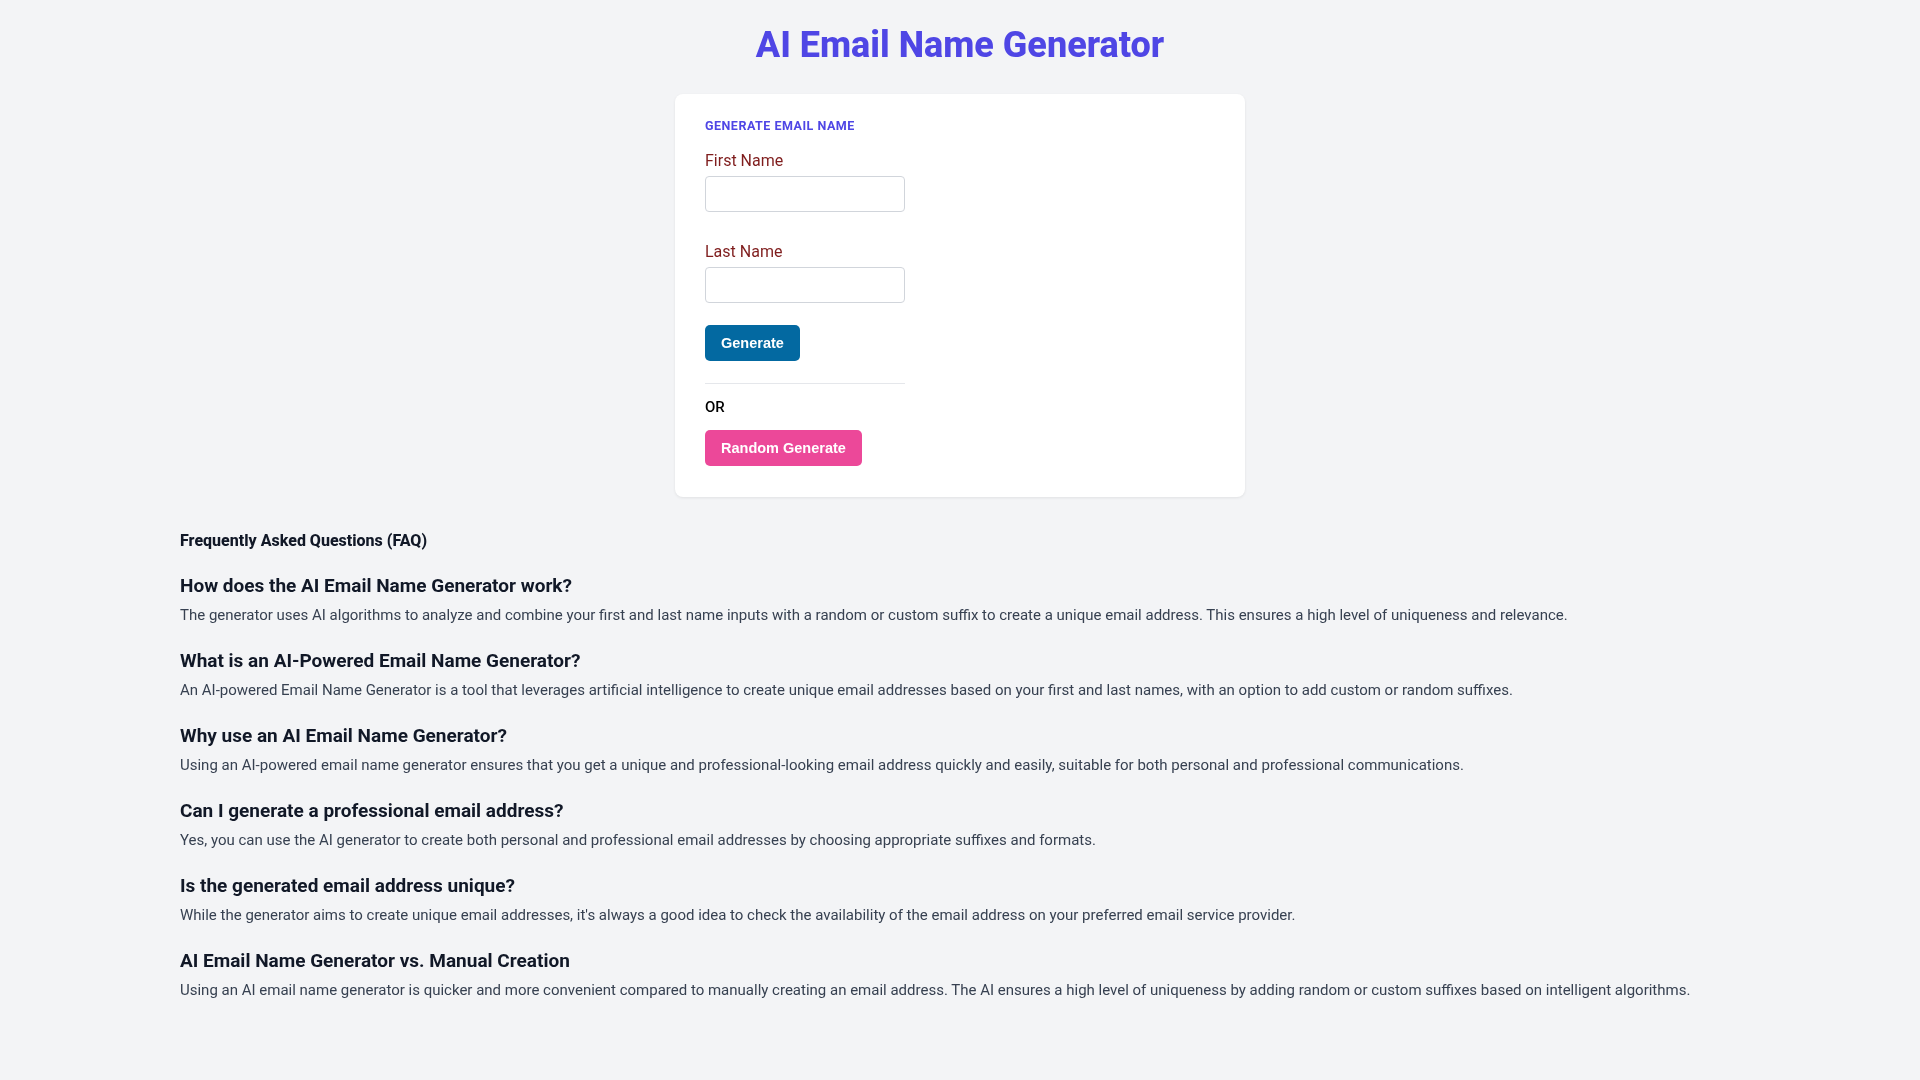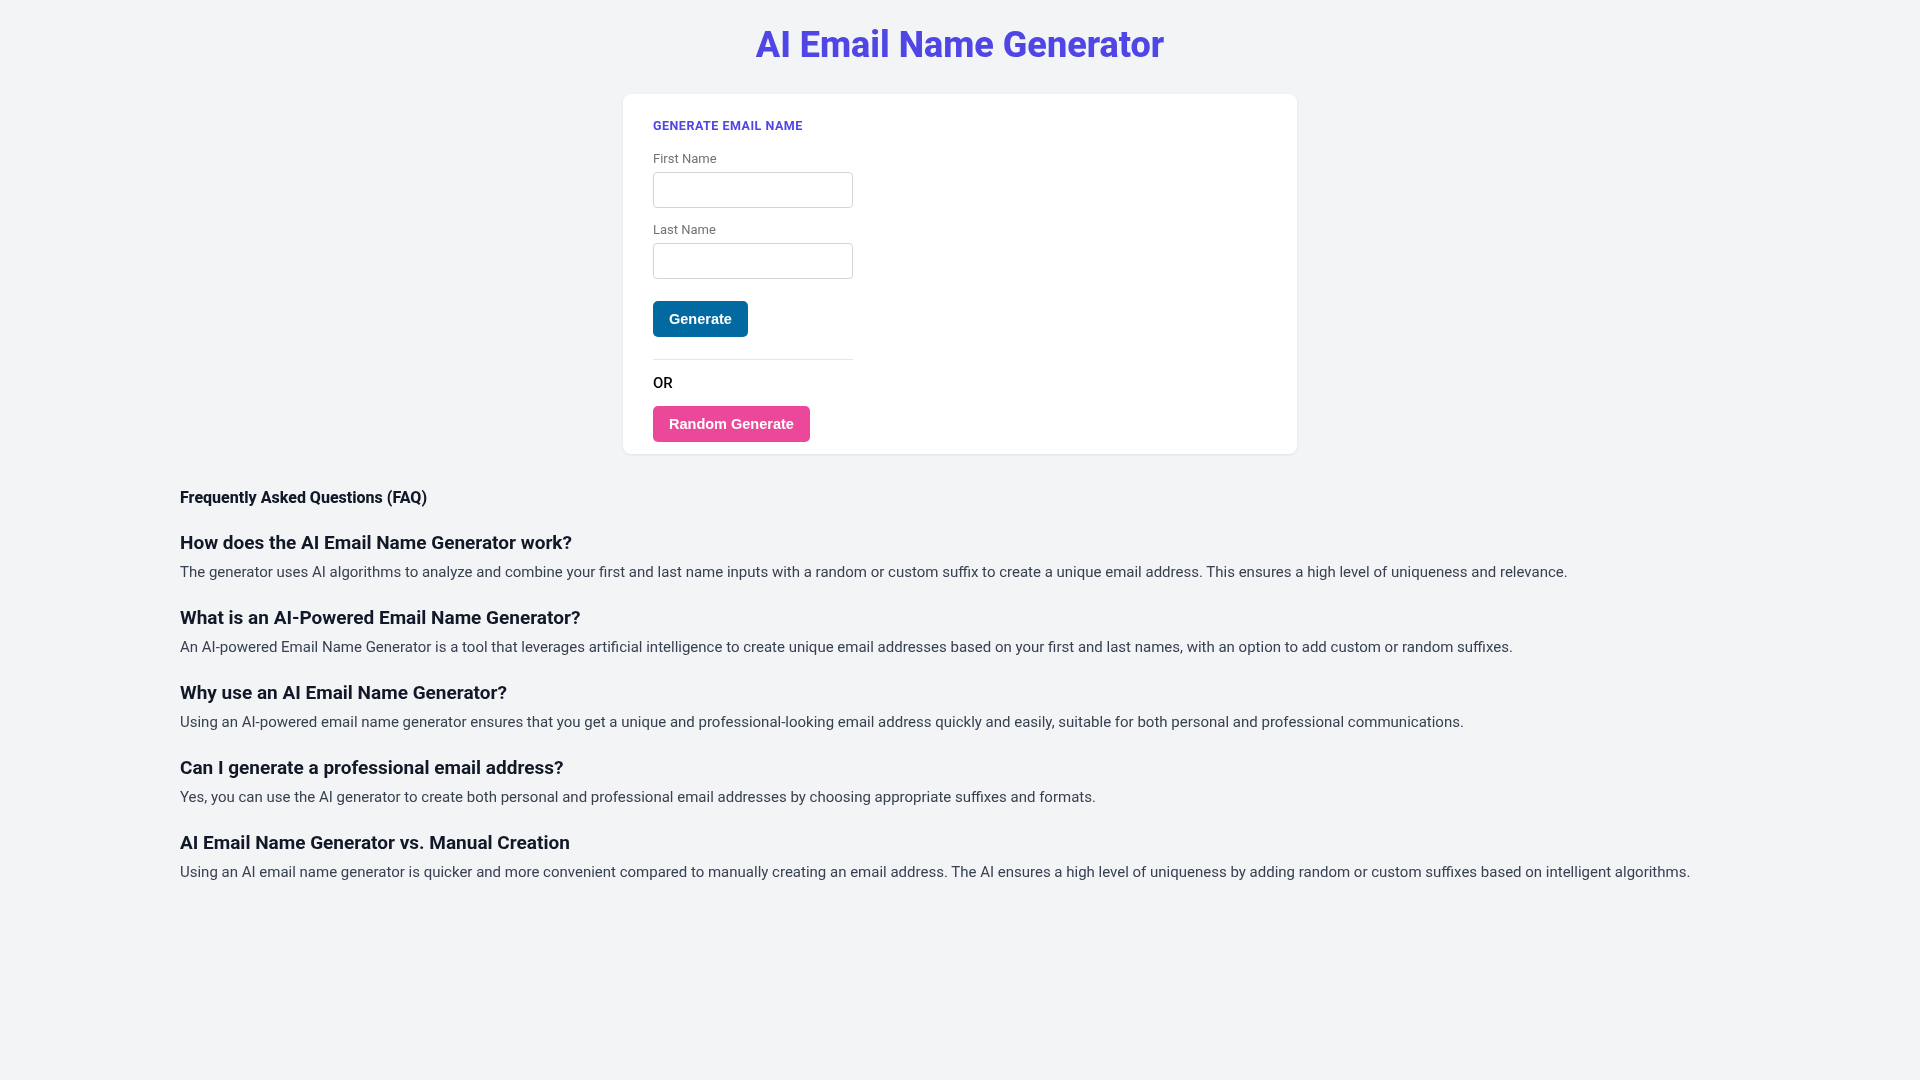--- a/index.html
+++ b/index.html
@@ -16,41 +16,42 @@
     }
     .page-title {
       color: #4f46e5;
       font-size: 36px;
       font-weight: 800;
       text-align: center;
       margin-bottom: 28px;
     }
     .card {
       background: #ffffff;
-      width: 674px;
+      width: 570px;
       margin: 0 auto;
       border-radius: 8px;
-      padding: 24px 30px 12px 30px;
+      padding: 24px 30px 31px 30px;
       box-shadow: 0 1px 3px rgba(0,0,0,0.08);
     }
     .card-inner {
       width: 200px;
     }
     .card-heading {
       color: #4f46e5;
       font-size: 12.5px;
       font-weight: 700;
       letter-spacing: 0.5px;
       margin-bottom: 18px;
     }
     .form-label {
-      font-size: 13px;
-      color: #737373;
+      font-size: 16px;
+      color: #7f1d1d;
       margin-bottom: 6px;
       display: block;
+      margin-top: 16px;
     }
     .form-input {
       width: 200px;
       height: 36px;
       border: 1px solid #d1d5db;
       border-radius: 4px;
       padding: 6px 10px;
       font-size: 14px;
       margin-bottom: 14px;
       background: #fff;
@@ -151,18 +152,22 @@
   <div class="faq-item">
     <div class="faq-q">Why use an AI Email Name Generator?</div>
     <div class="faq-a">Using an AI-powered email name generator ensures that you get a unique and professional-looking email address quickly and easily, suitable for both personal and professional communications.</div>
   </div>
 
   <div class="faq-item">
     <div class="faq-q">Can I generate a professional email address?</div>
     <div class="faq-a">Yes, you can use the AI generator to create both personal and professional email addresses by choosing appropriate suffixes and formats.</div>
   </div>
 
+  <div class="faq-item">
+    <div class="faq-q">Is the generated email address unique?</div>
+    <div class="faq-a">While the generator aims to create unique email addresses, it's always a good idea to check the availability of the email address on your preferred email service provider.</div>
+  </div>
 
   <div class="faq-item">
     <div class="faq-q">AI Email Name Generator vs. Manual Creation</div>
     <div class="faq-a">Using an AI email name generator is quicker and more convenient compared to manually creating an email address. The AI ensures a high level of uniqueness by adding random or custom suffixes based on intelligent algorithms.</div>
   </div>
 </div>
 
 </body></html>

